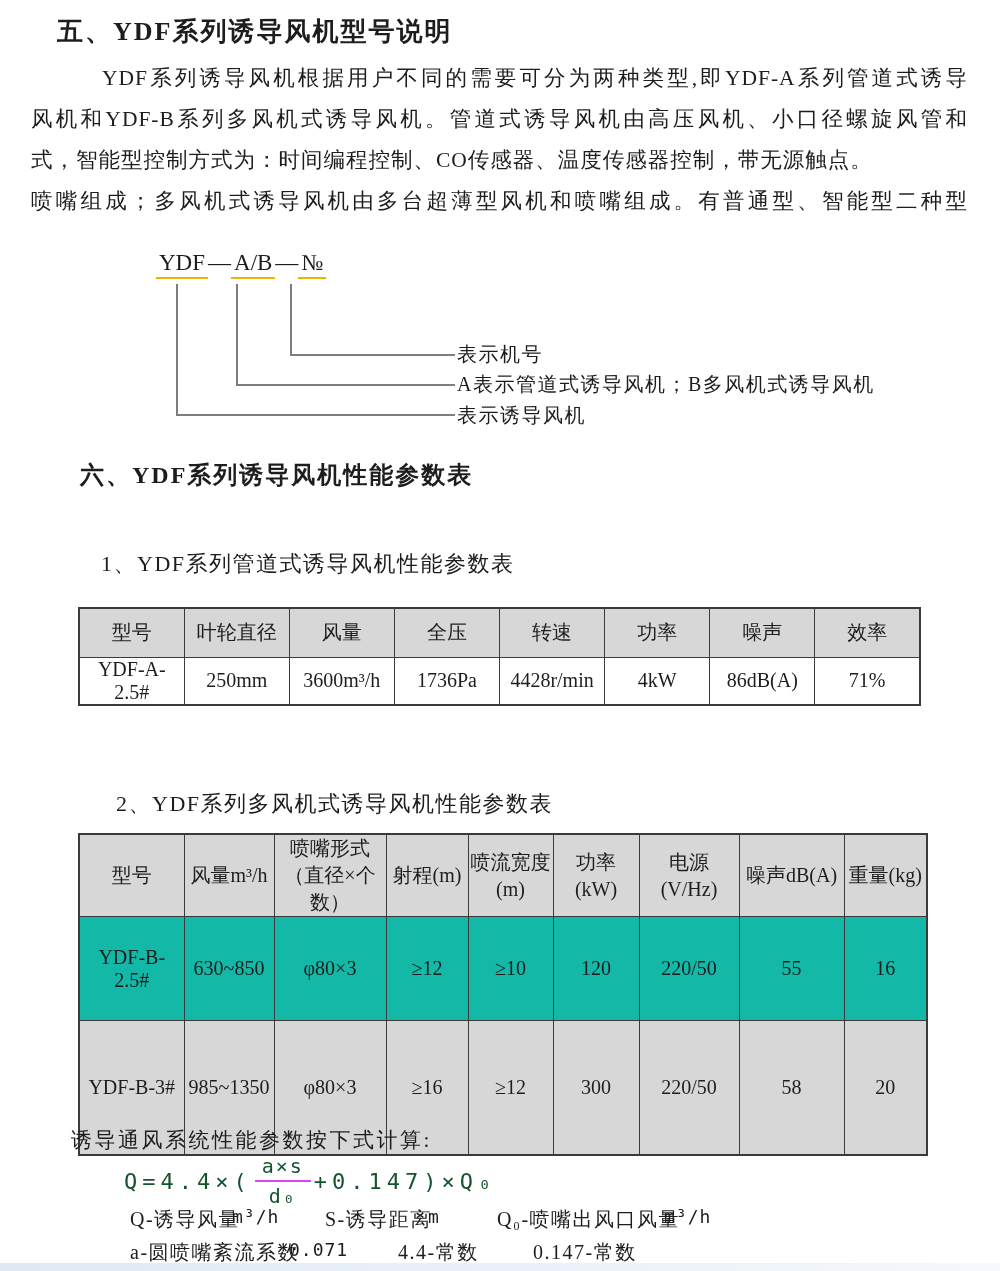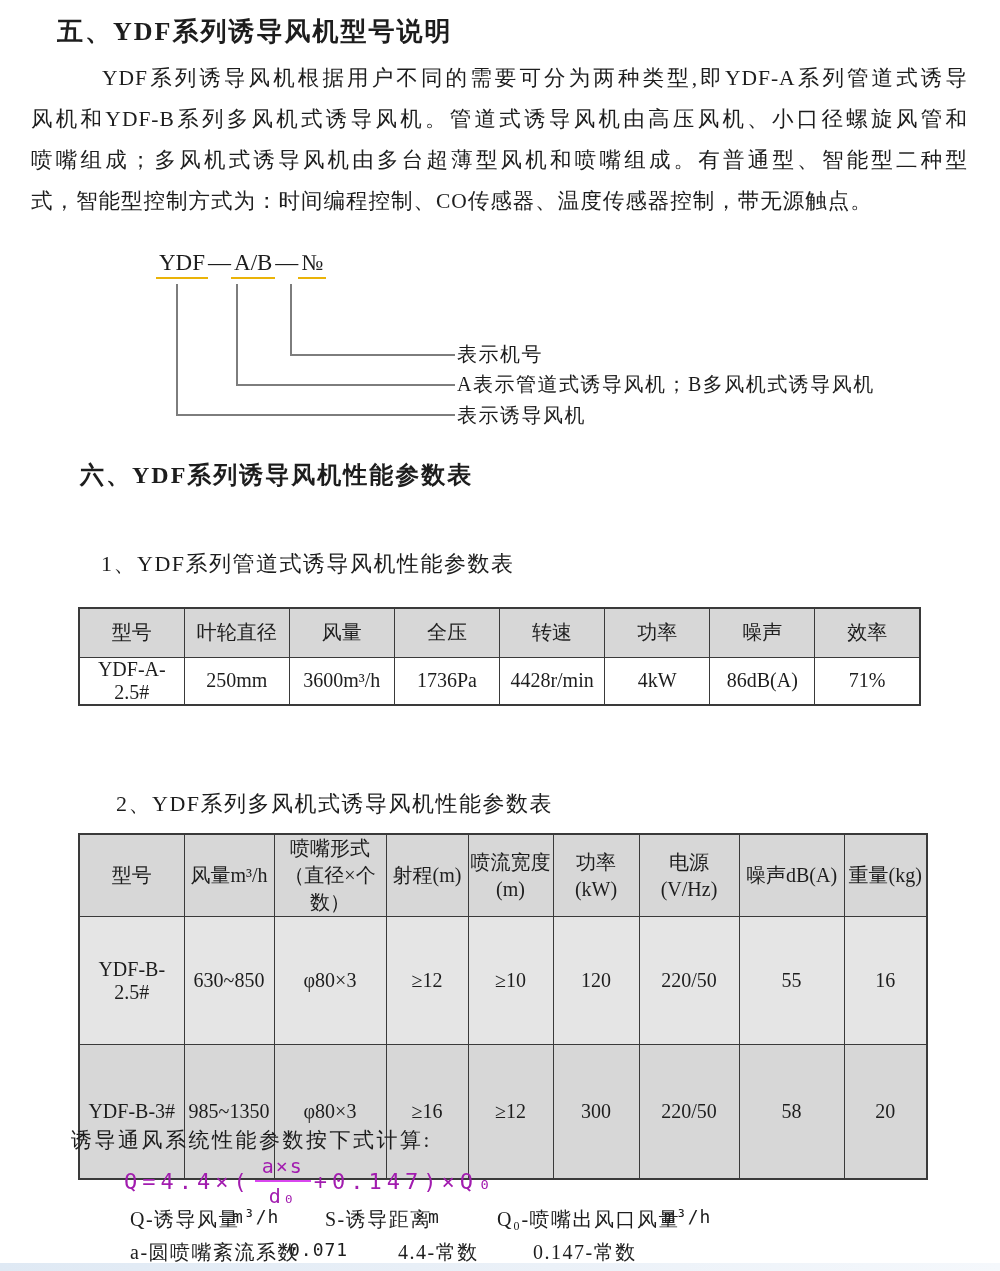--- a/index.html
+++ b/index.html
@@ -37,25 +37,25 @@
   .tbl th,.tbl td{border:1.6px solid #3a3a3a;padding:0 2px;font-weight:normal;
                   vertical-align:middle;overflow:hidden;}
   .tbl{border:2.5px solid #3a3a3a;}
   .tbl1{left:78px;top:607px;width:843px;}
   .tbl1 .hrow{height:49px;background:#d7d7d7;}
   .tbl1 .r0{height:48px;background:#ffffff;}
   .tbl1 .r1{height:47px;background:#e1e1e1;}
   .tbl2{left:78px;top:833px;width:848px;}
   .tbl2 .hrow{height:59px;background:#d7d7d7;}
   .tbl2 th{white-space:pre-line;line-height:1.35;}
-  .tbl2 .r0{height:128px;background:#e5e5e5;}
+  .tbl2 .r0{height:104px;background:#14b8a6;}
   .tbl2 .r1{height:134px;background:#d7d7d7;}
   
   .formula{position:absolute;left:124px;top:1154px;display:flex;align-items:center;
-           font-family:"DejaVu Sans Mono",monospace;font-size:22px;color:#a21caf;}
+           font-family:"DejaVu Sans Mono",monospace;font-size:22px;color:#14532d;}
   .formula .piece{letter-spacing:5px;white-space:nowrap;}
   .frac{display:inline-flex;flex-direction:column;align-items:center;margin:0 3px;}
   .frac .num{font-size:20px;letter-spacing:2px;padding:0 7px 2px 7px;
              border-bottom:2px solid #d946ef;}
   .frac .den{font-size:20px;letter-spacing:2px;padding-top:2px;}
   .legend-item{position:absolute;font-size:20px;letter-spacing:1.5px;white-space:nowrap;}
   .legend-item.unit{font-family:"DejaVu Sans Mono",monospace;font-size:18px;letter-spacing:1px;}
   .lg1{top:1206px;} .lg2{top:1239px;}
   .p0{left:130px;} .p1{left:232px;} .p2{left:325px;} .p3{left:428px;} .p4{left:497px;} .p5{left:664px;}
   .q0{left:130px;} .q1{left:289px;} .q2{left:398px;} .q3{left:533px;}
@@ -66,22 +66,22 @@
 </head>
 <body>
 
 <div class="page">
 
   <h1 class="h-main h5">五、YDF系列诱导风机型号说明</h1>
 
   <div class="para">
     <div class="pline indent just">YDF系列诱导风机根据用户不同的需要可分为两种类型,即YDF-A系列管道式诱导</div>
     <div class="pline just">风机和YDF-B系列多风机式诱导风机。管道式诱导风机由高压风机、小口径螺旋风管和</div>
+    <div class="pline">式，智能型控制方式为：时间编程控制、CO传感器、温度传感器控制，带无源触点。</div>
     <div class="pline just">喷嘴组成；多风机式诱导风机由多台超薄型风机和喷嘴组成。有普通型、智能型二种型</div>
-    <div class="pline">式，智能型控制方式为：时间编程控制、CO传感器、温度传感器控制，带无源触点。</div>
   </div>
 
   <div class="code"><span class="u">YDF</span><span>—</span><span class="u">A/B</span><span>—</span><span class="u">№</span></div>
 
   <div class="connector conn-no"></div>
   <div class="connector conn-ab"></div>
   <div class="connector conn-ydf"></div>
 
   <div class="diag-label dl0">表示机号</div>
   <div class="diag-label dl1">A表示管道式诱导风机；B多风机式诱导风机</div>

